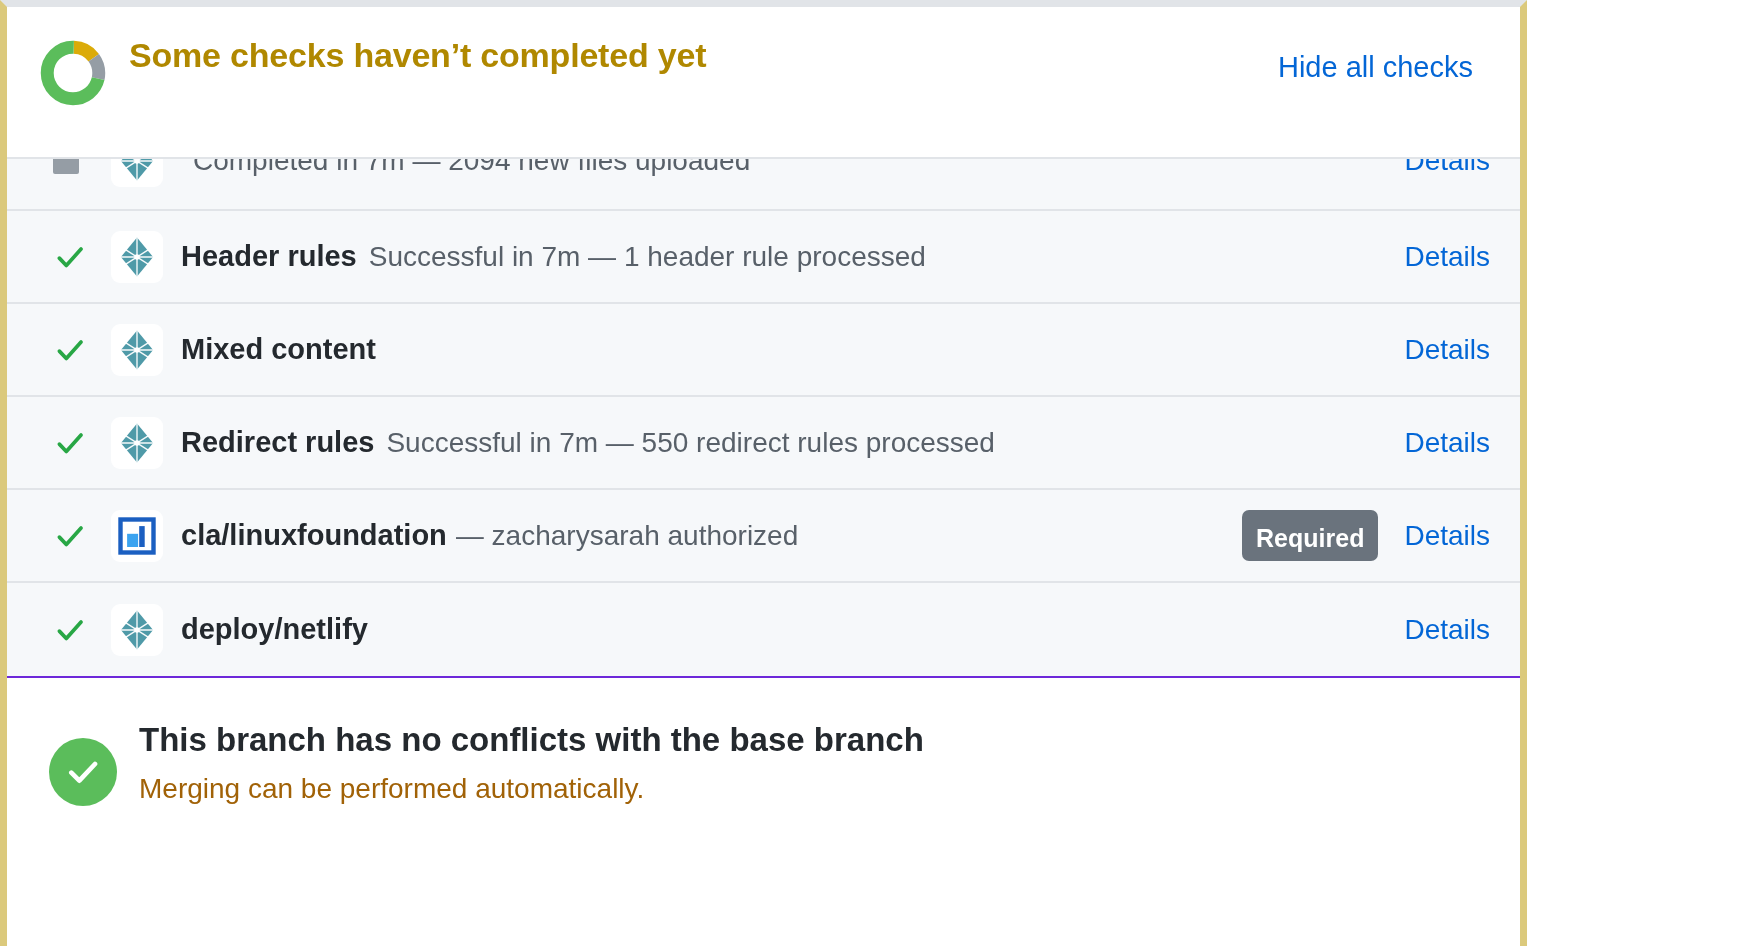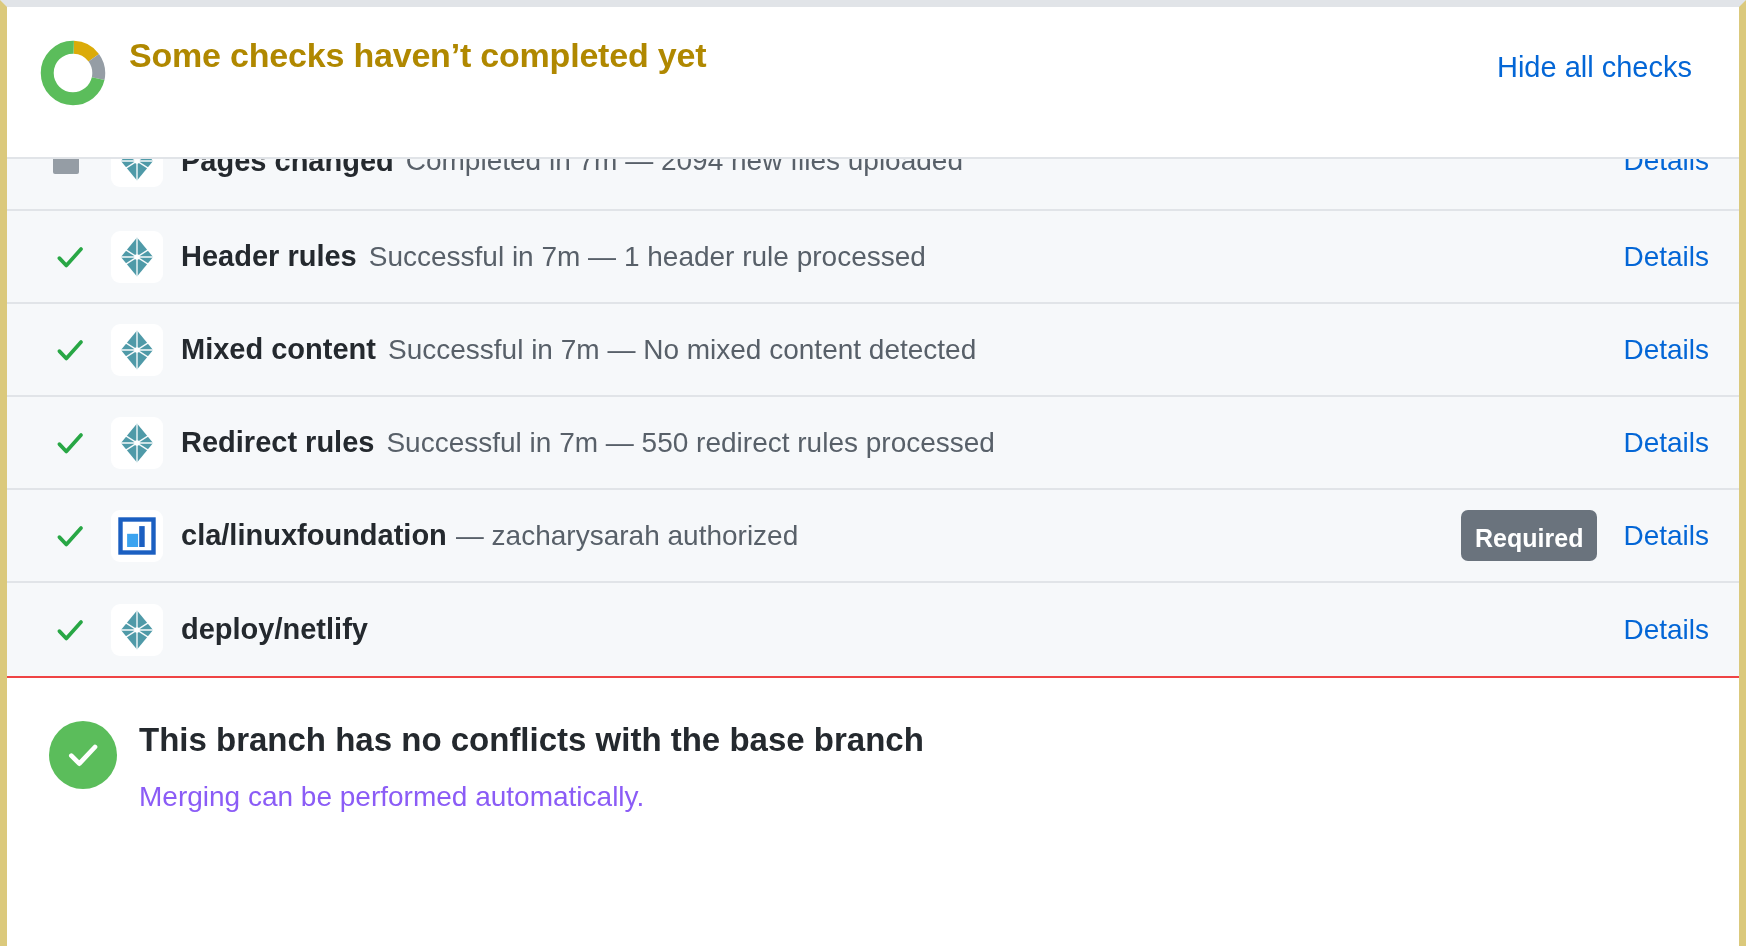--- a/index.html
+++ b/index.html
@@ -10,21 +10,21 @@
   body {
     width: 1754px;
     height: 946px;
     overflow: hidden;
     font-family: "Liberation Sans", sans-serif;
     -webkit-font-smoothing: antialiased;
   }
 
   .merge-box {
     position: relative;
-    width: 1746px;
+    width: 1527px;
     height: 946px;
     box-sizing: border-box;
     border-top: 7px solid #e1e4e8;
     border-left: 7px solid #dbc97c;
     border-right: 7px solid #dbc97c;
     background: #ffffff;
     overflow: hidden;
   }
 
   
@@ -155,24 +155,24 @@
   .details-link {
     font-size: 28px;
     color: #0366d6;
     cursor: pointer;
     white-space: nowrap;
   }
 
   
   .merge-status {
     display: flex;
-    align-items: flex-start;
+    align-items: flex-end;
     padding: 40px 30px 40px 42px;
     background: #ffffff;
-    border-top: 2px solid #ef4444;
+    border-top: 2px solid #6d28d9;
   }
   .merge-icon {
     flex: 0 0 68px;
     width: 68px;
     height: 68px;
     border-radius: 50%;
     background: #5bbd5b;
     display: flex;
     align-items: center;
     justify-content: center;
@@ -181,23 +181,23 @@
   }
   .merge-texts { padding-top: 1px; }
   .merge-title {
     font-size: 33px;
     font-weight: bold;
     color: #24292e;
     line-height: 1.25;
     white-space: nowrap;
   }
   .merge-sub {
-    margin-top: 19px;
+    margin-top: 11px;
     font-size: 28px;
-    color: #8b5cf6;
+    color: #a16207;
     line-height: 1.25;
     white-space: nowrap;
   }
 
   .neutral-square {
     width: 26px;
     height: 26px;
     background: #959da5;
     border-radius: 2px;
     display: block;
@@ -238,21 +238,20 @@
             <polygon points="20,3 34,20 20,37 6,20" fill="#4f9aa8"></polygon>
             <g stroke="#ffffff" stroke-width="1.2" opacity="0.95">
               <line x1="20" y1="3" x2="20" y2="37"></line>
               <line x1="6" y1="20" x2="34" y2="20"></line>
               <line x1="9" y1="13" x2="31" y2="27"></line>
               <line x1="31" y1="13" x2="9" y2="27"></line>
             </g>
             <circle cx="20" cy="20" r="2.4" fill="#ffffff"></circle>
           </svg>
         </span>
-        <span class="check-name">Pages changed</span>
         <span class="check-desc">Completed in 7m — 2094 new files uploaded</span>
         <span class="row-spacer"></span>
         <span class="details-link">Details</span>
       </div>
     </div>
 
     <div class="check-row">
       <div class="row-inner-shift">
         <span class="status-icon">
           <svg width="34" height="34" viewBox="0 0 24 24" aria-hidden="true">
@@ -291,21 +290,20 @@
             <g stroke="#ffffff" stroke-width="1.2" opacity="0.95">
               <line x1="20" y1="3" x2="20" y2="37"></line>
               <line x1="6" y1="20" x2="34" y2="20"></line>
               <line x1="9" y1="13" x2="31" y2="27"></line>
               <line x1="31" y1="13" x2="9" y2="27"></line>
             </g>
             <circle cx="20" cy="20" r="2.4" fill="#ffffff"></circle>
           </svg>
         </span>
         <span class="check-name">Mixed content</span>
-        <span class="check-desc">Successful in 7m — No mixed content detected</span>
         <span class="row-spacer"></span>
         <span class="details-link">Details</span>
       </div>
     </div>
 
     <div class="check-row">
       <div class="row-inner-shift">
         <span class="status-icon">
           <svg width="34" height="34" viewBox="0 0 24 24" aria-hidden="true">
             <path d="M4.5 12.8 L9.4 18 L19.8 6.4" fill="none" stroke="#28a745" stroke-width="2.6" stroke-linecap="round" stroke-linejoin="round"></path>

